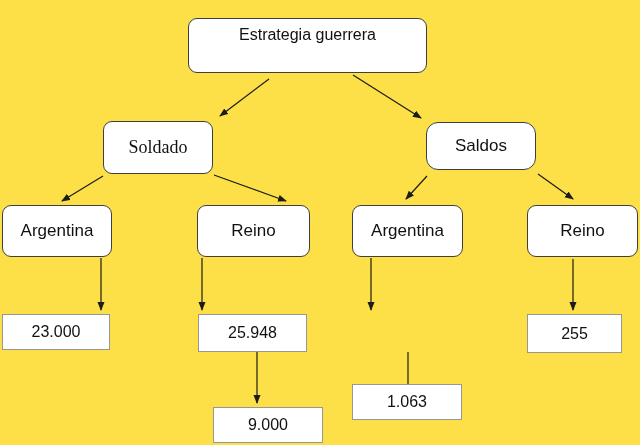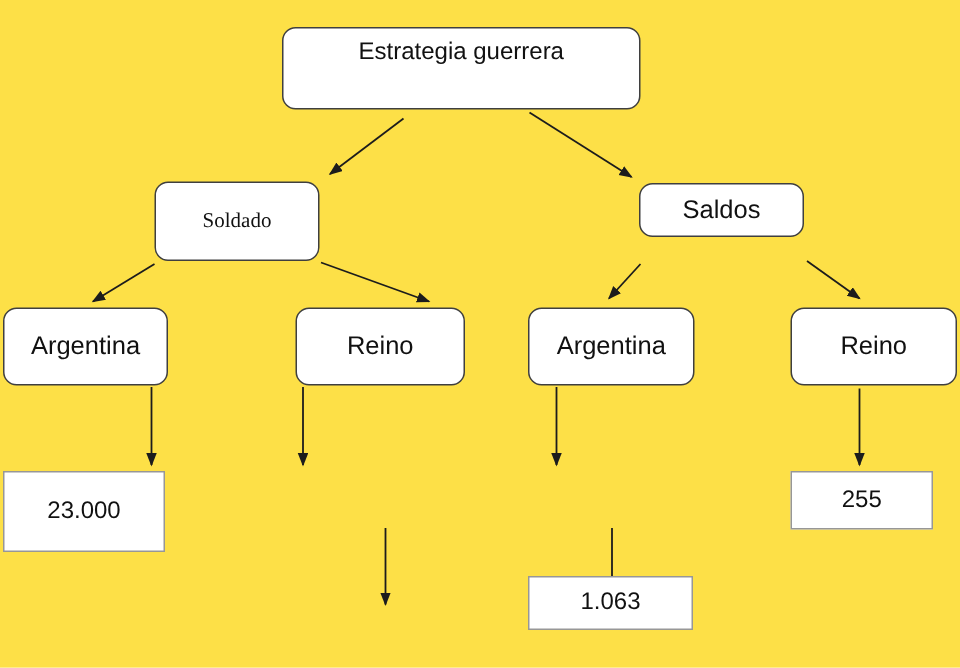--- a/index.html
+++ b/index.html
@@ -36,21 +36,21 @@
   .rect {
     border: 1.5px solid #979797;
   }
   .root-node {
     align-items: flex-start;
     padding-top: 7px;
     font-size: 16px;
   }
   .serif-label {
     font-family: "Liberation Serif", serif;
-    font-size: 14px;
+    font-size: 18px;
   }
   .lvl3-label { font-size: 17px; }
 </style>
 </head>
 <body>
 
 <div class="canvas">
 
   <svg class="edges-layer" viewBox="0 0 640 445" xmlns="http://www.w3.org/2000/svg">
     <defs>
@@ -74,41 +74,47 @@
     </g>
   </svg>
 
   <div class="node rounded root-node" style="left:188px; top:18px; width:239px; height:55px;">
     <span>Estrategia guerrera</span>
   </div>
 
   <div class="node rounded" style="left:103px; top:121px; width:110px; height:53px;">
     <span class="serif-label">Soldado</span>
   </div>
-  <div class="node rounded" style="left:426px; top:122px; width:110px; height:36px;">
+  <div class="node rounded" style="left:426px; top:122px; width:110px; height:48px;border-radius:12px;">
     <span class="lvl3-label">Saldos</span>
   </div>
 
   <div class="node rounded" style="left:2px; top:205px; width:110px; height:52px;">
     <span class="lvl3-label">Argentina</span>
   </div>
   <div class="node rounded" style="left:197px; top:205px; width:113px; height:52px;">
     <span class="lvl3-label">Reino</span>
   </div>
   <div class="node rounded" style="left:352px; top:205px; width:111px; height:52px;">
     <span class="lvl3-label">Argentina</span>
   </div>
   <div class="node rounded" style="left:527px; top:205px; width:111px; height:52px;">
     <span class="lvl3-label">Reino</span>
   </div>
 
-  <div class="node rect" style="left:2px; top:314px; width:108px; height:54px;">
+  <div class="node rect" style="left:2px; top:314px; width:108px; height:36px;">
     <span>23.000</span>
+  </div>
+  <div class="node rect" style="left:198px; top:314px; width:109px; height:38px;">
+    <span>25.948</span>
   </div>
   <div class="node rect" style="left:527px; top:314px; width:95px; height:39px;">
     <span>255</span>
   </div>
 
+  <div class="node rect" style="left:213px; top:407px; width:110px; height:36px;">
+    <span>9.000</span>
+  </div>
   <div class="node rect" style="left:352px; top:384px; width:110px; height:36px;">
     <span>1.063</span>
   </div>
 
 </div>
 
 </body></html>

